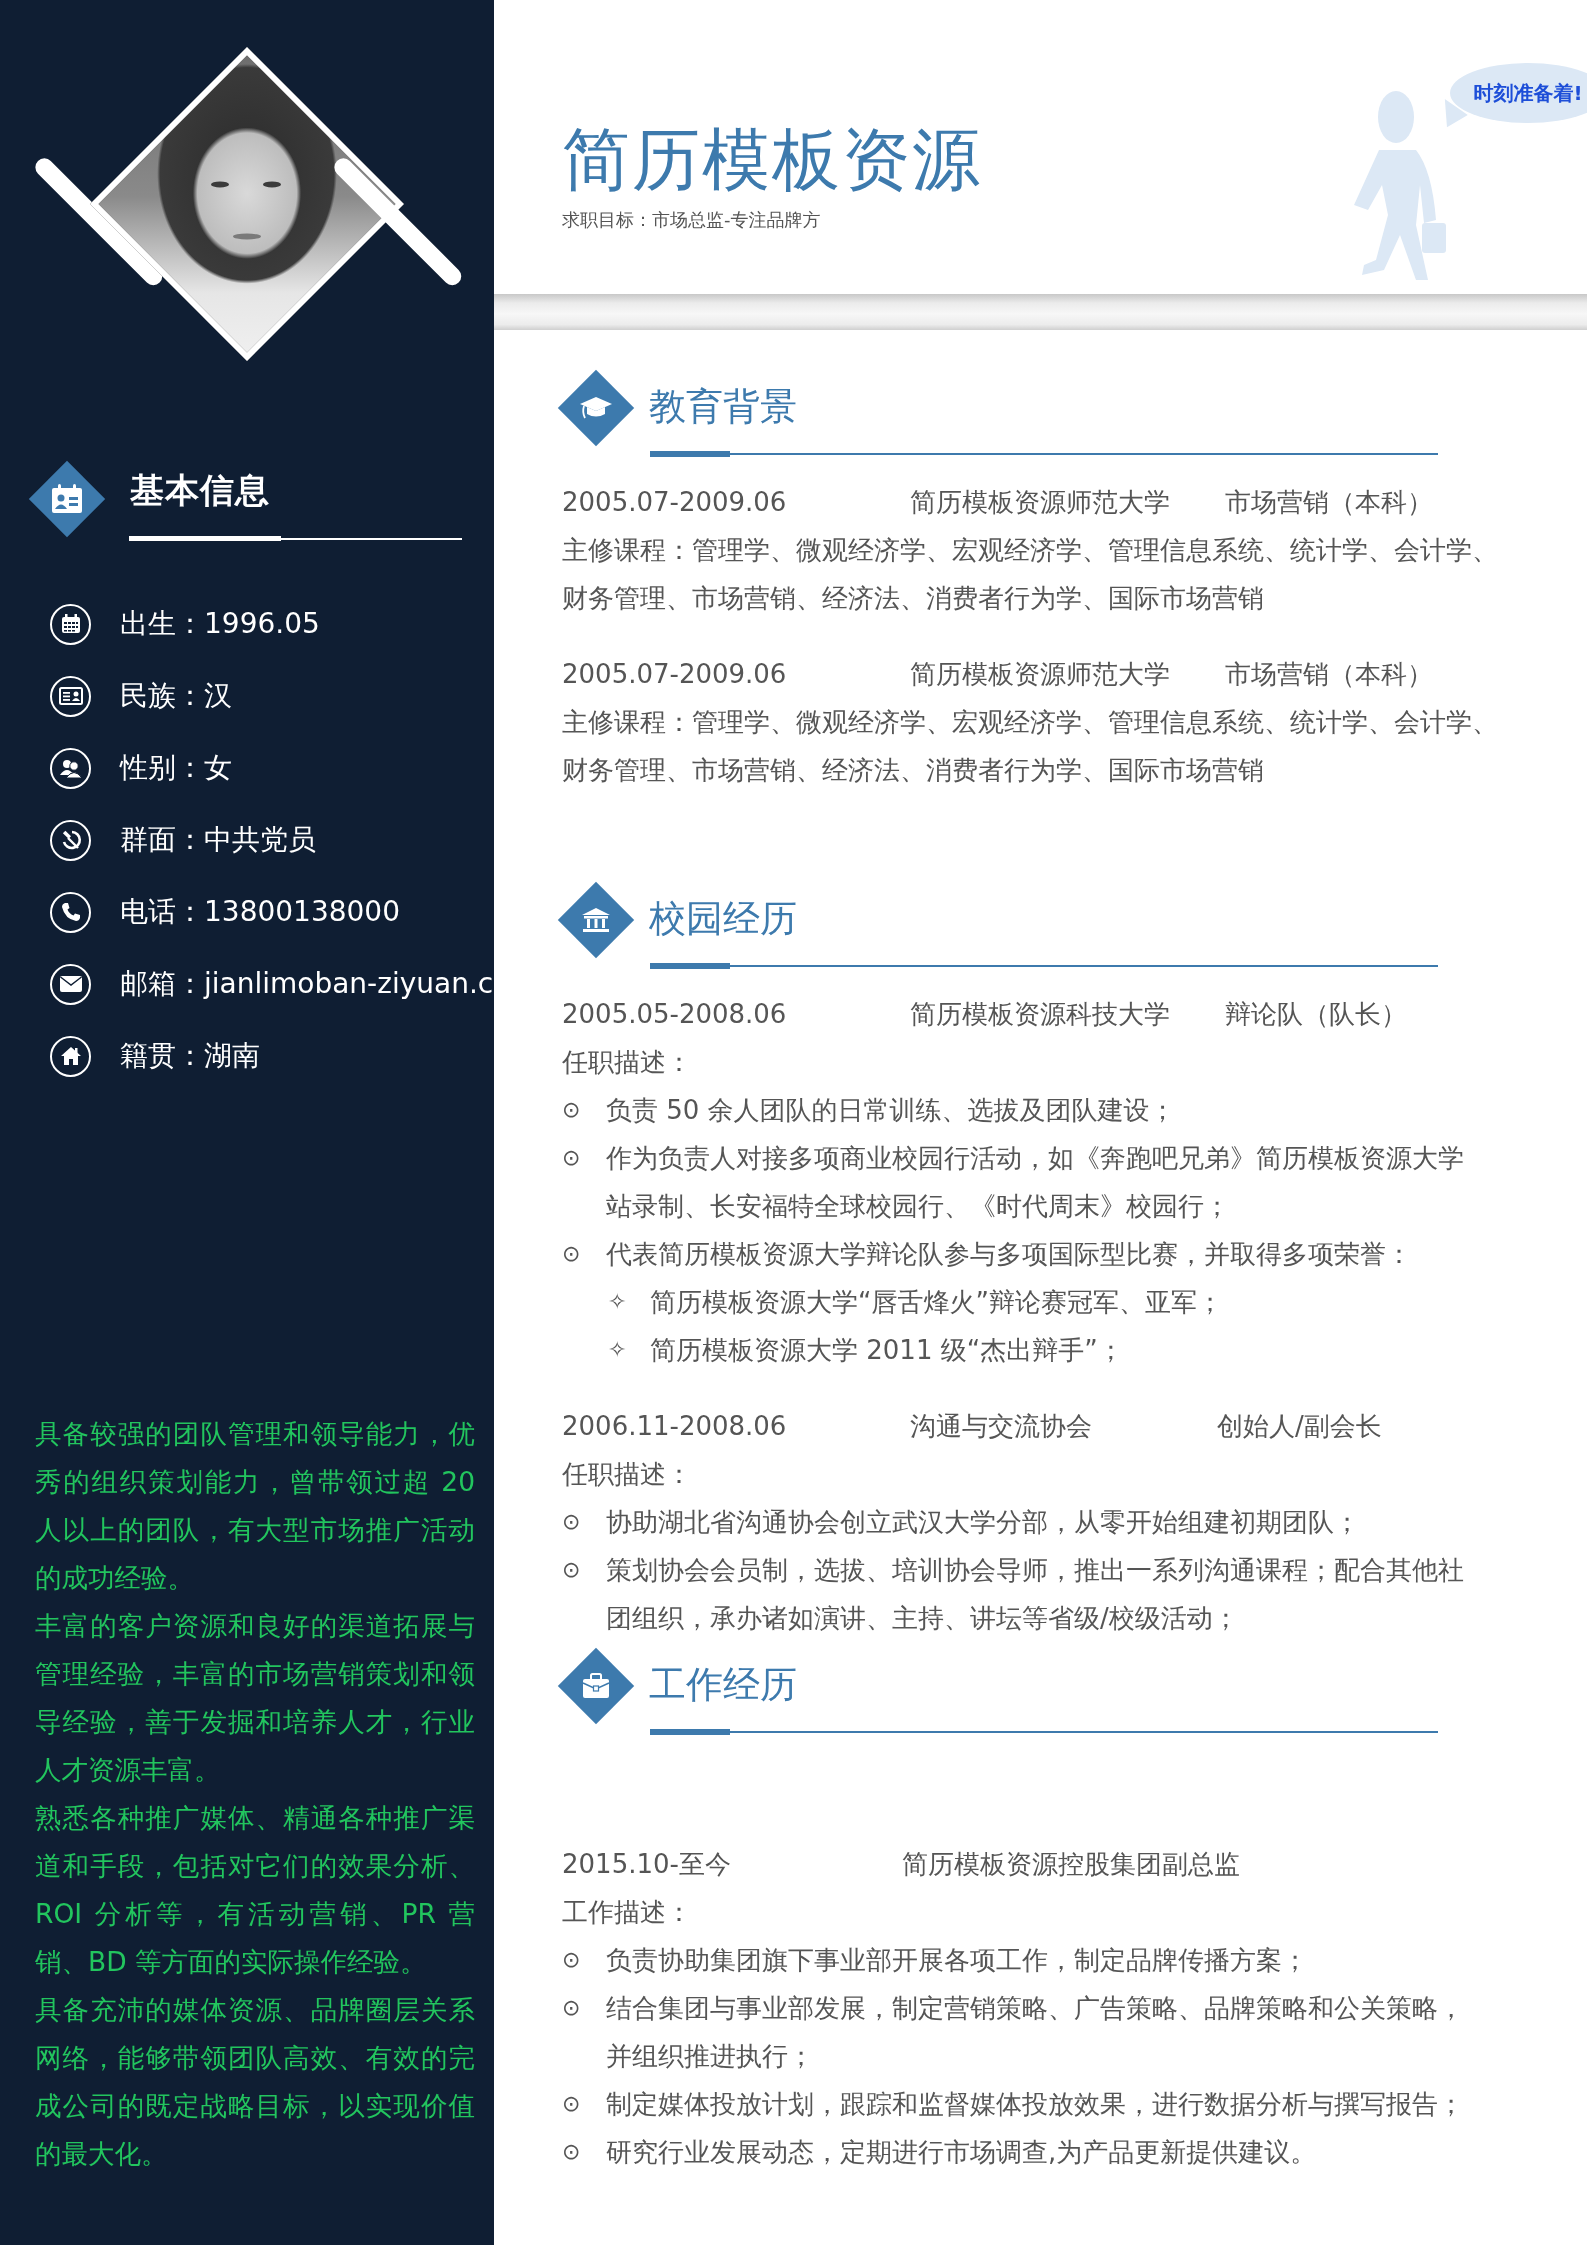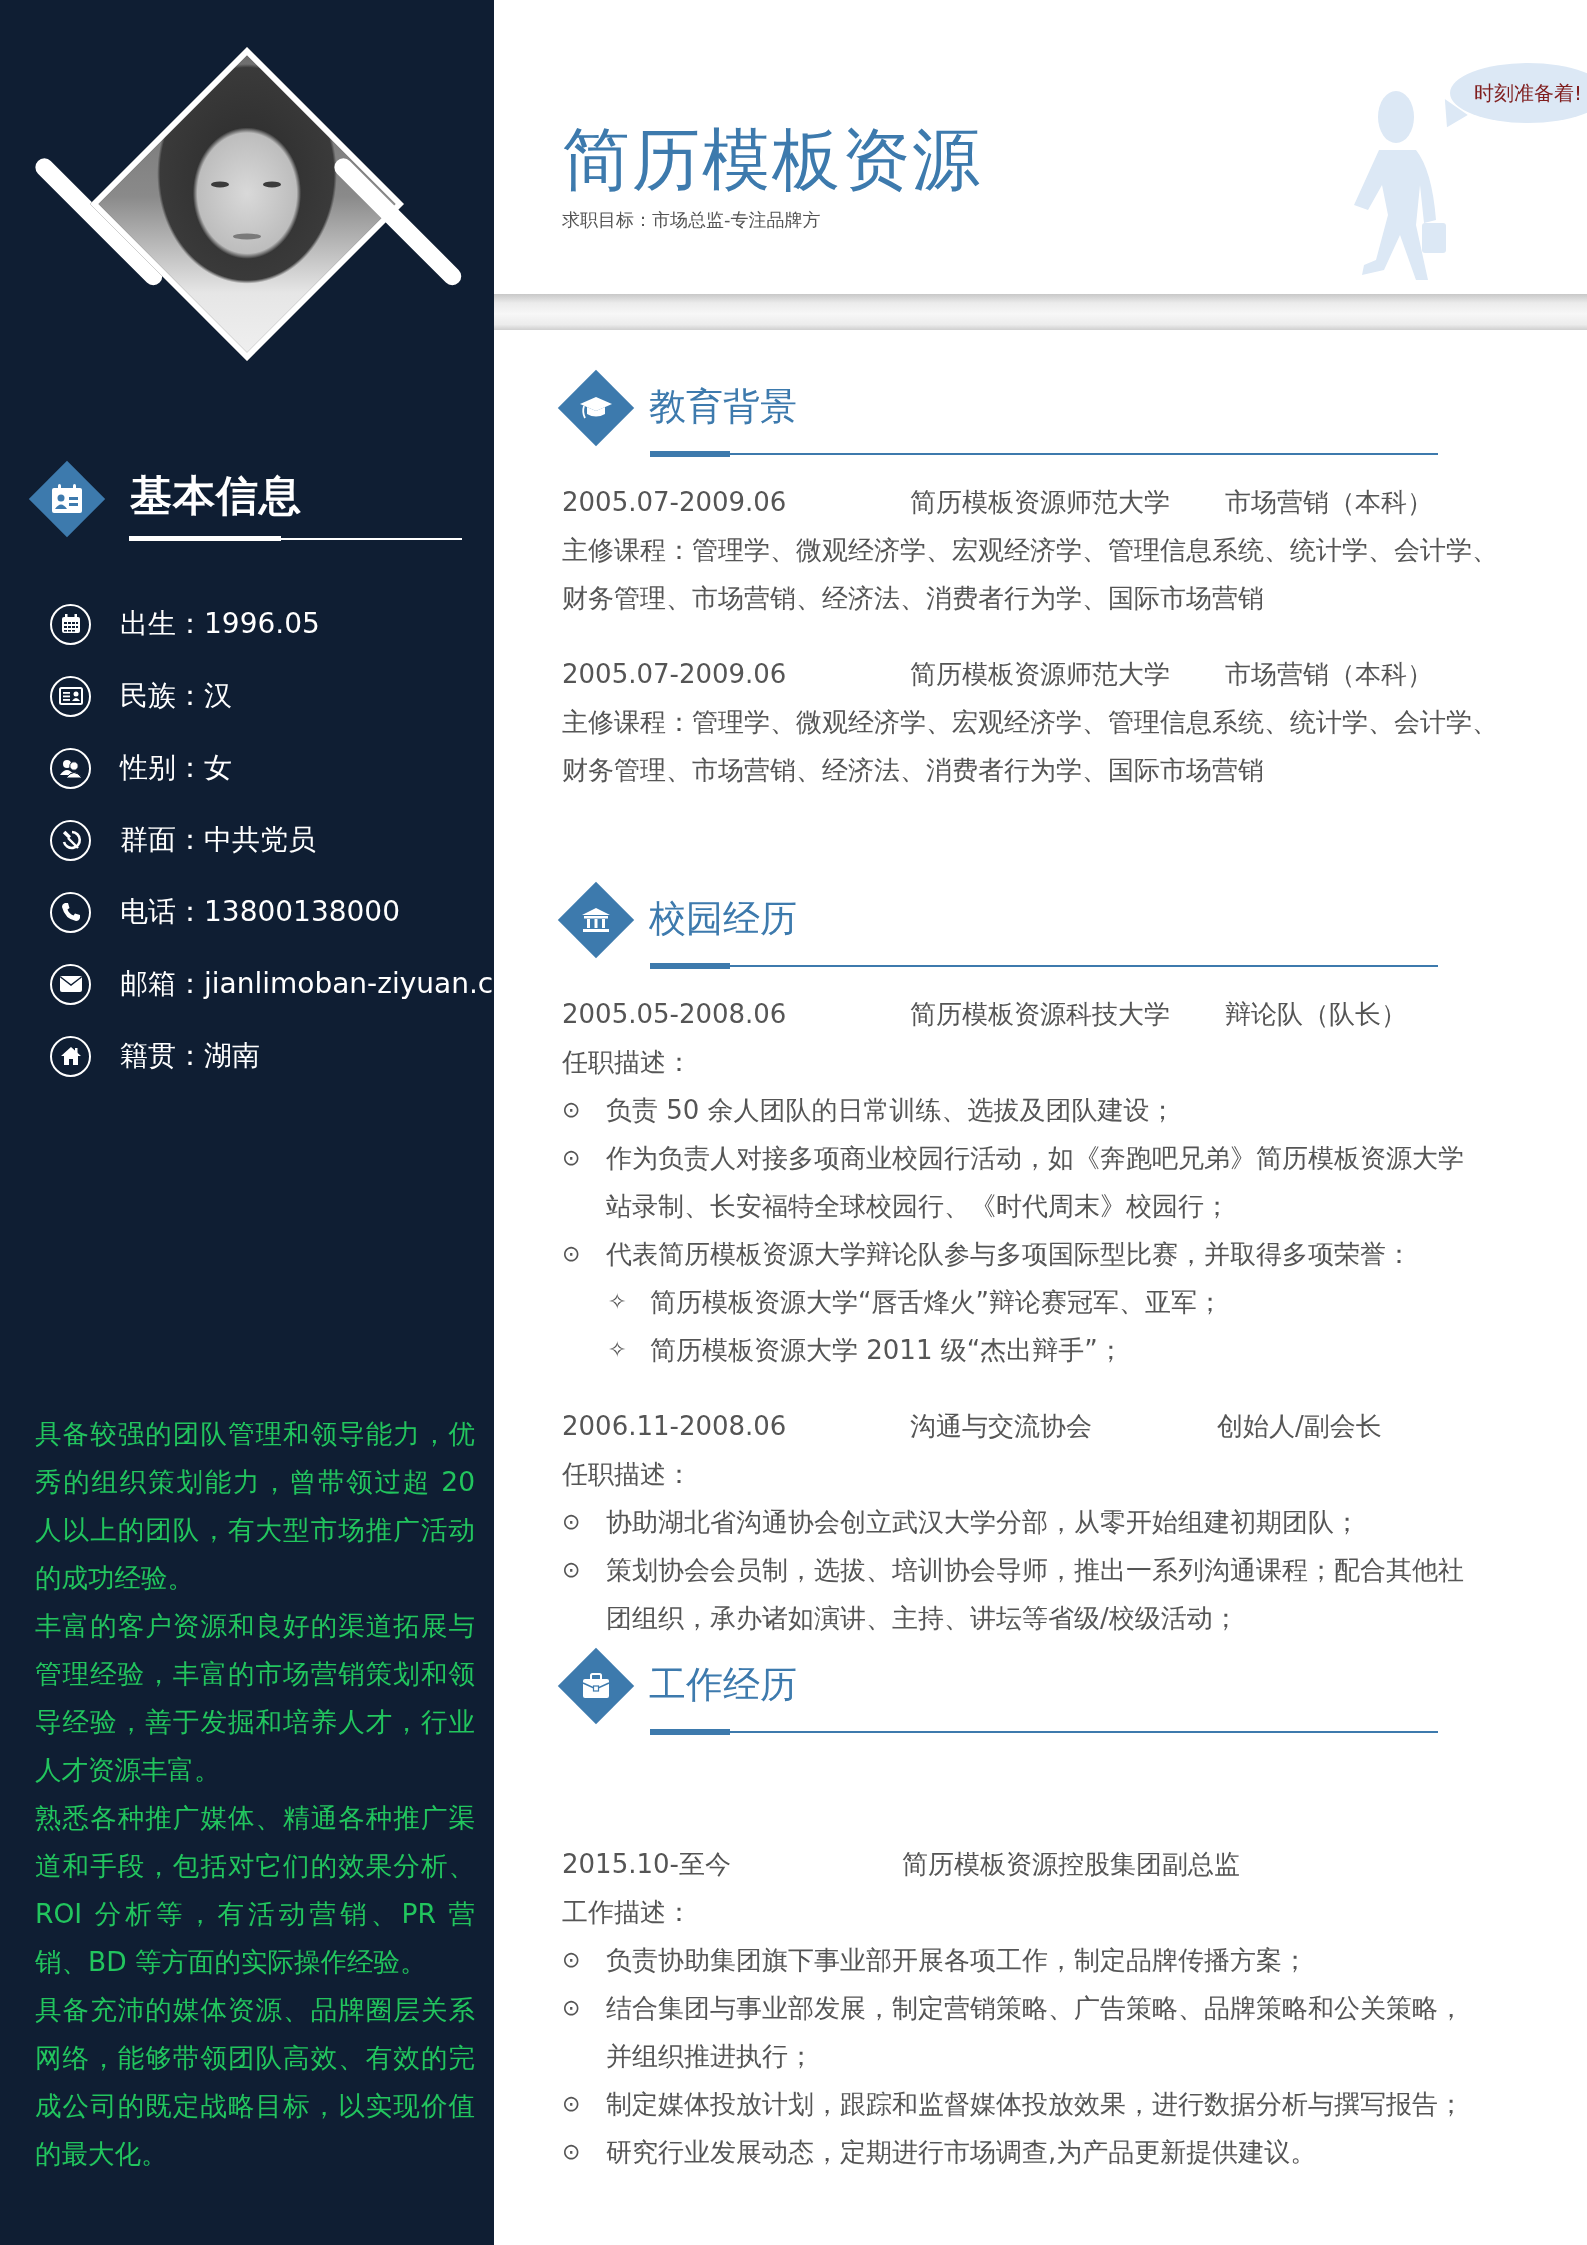--- a/index.html
+++ b/index.html
@@ -20,42 +20,42 @@
   .photo-face-eyes::before, .photo-face-eyes::after { content: ""; position: absolute; top: 0; width: 18px; height: 6px; border-radius: 50%; background: #3b3b3b; }
   .photo-face-eyes::before { left: 0; } .photo-face-eyes::after { right: 0; }
   .photo-face-lips { position: absolute; left: 147px; top: 182px; width: 28px; height: 6px; border-radius: 50%; background: #7a7a7a; }
   .stripe { position: absolute; height: 18px; background: #ffffff; border-radius: 9px; width: 172px; transform-origin: left center; }
   .stripe-left { left: 38px; top: 152px; transform: rotate(45deg); }
   .stripe-right { left: 337px; top: 152px; transform: rotate(45deg); }
 
   .side-section-head { position: absolute; left: 32px; width: 430px; height: 80px; }
   .side-diamond { position: absolute; left: 8px; top: 8px; width: 54px; height: 54px; background: #3d7aad; transform: rotate(45deg); }
   .side-diamond-icon { position: absolute; left: 16px; top: 16px; width: 38px; height: 38px; display: flex; align-items: center; justify-content: center; }
-  .side-title { position: absolute; left: 98px; top: 4px; font-size: 42px; font-weight: bold; color: #ffffff; letter-spacing: 1px; }
+  .side-title { position: absolute; left: 98px; top: 4px; font-size: 34px; font-weight: bold; color: #ffffff; letter-spacing: 1px; }
   .side-underline-thick { position: absolute; left: 97px; top: 72px; width: 152px; height: 5px; background: #ffffff; }
   .side-underline-thin { position: absolute; left: 249px; top: 74px; width: 181px; height: 2px; background: #ffffff; }
 
   .info-list { position: absolute; left: 50px; top: 588px; width: 444px; text-align: center; }
   .info-row { height: 72px; display: flex; align-items: center; white-space: nowrap; }
   .info-icon { width: 41px; height: 41px; border: 2.5px solid #ffffff; border-radius: 50%; display: flex; align-items: center; justify-content: center; flex: none; }
   .info-text { margin-left: 29px; font-size: 28px; color: #ffffff; }
 
   .intro-text { position: absolute; left: 35px; top: 1410px; width: 440px; font-size: 26.5px; line-height: 48px; color: #22c55e; text-align: justify; }
   .intro-text p { margin: 0; }
 
   
   .main { position: absolute; left: 494px; top: 0; width: 1093px; height: 2245px; }
   .header-title { position: absolute; left: 68px; top: 115px; font-size: 68px; color: #3d7aad; letter-spacing: 2px; }
   .header-sub { position: absolute; left: 68px; top: 208px; font-size: 18px; color: #555555; }
   .header-bar { position: absolute; left: 0; top: 294px; width: 1093px; height: 36px;
     background: linear-gradient(180deg, #c8c8c8 0%, #ebebeb 25%, #f7f7f7 55%, #ececec 85%, #cfcfcf 100%); }
 
   .mascot { position: absolute; left: 830px; top: 55px; width: 260px; height: 230px; }
   .bubble { position: absolute; left: 126px; top: 8px; width: 156px; height: 60px; background: #dce8f5; border-radius: 50%; display: flex; align-items: center; justify-content: center; }
-  .bubble-text { font-size: 20px; font-weight: normal; color: #7f1d1d; }
+  .bubble-text { font-size: 20px; font-weight: bold; color: #1d4ed8; }
   .bubble-tail { position: absolute; left: 112px; top: 50px; width: 0; height: 0; border-left: 18px solid transparent; border-right: 10px solid transparent; border-top: 22px solid #dce8f5; transform: rotate(35deg); }
 
   .sec-head { position: absolute; left: 68px; width: 960px; height: 80px; }
   .sec-diamond { position: absolute; left: 7px; top: 7px; width: 54px; height: 54px; background: #3d7aad; transform: rotate(45deg); }
   .sec-diamond-icon { position: absolute; left: 14px; top: 14px; width: 40px; height: 40px; display: flex; align-items: center; justify-content: center; }
   .sec-title { position: absolute; left: 87px; top: 8px; font-size: 37px; color: #3d7aad; }
   .sec-underline-thick { position: absolute; left: 88px; top: 77px; width: 80px; height: 6px; background: #3d7aad; }
   .sec-underline-thin { position: absolute; left: 168px; top: 79px; width: 708px; height: 2px; background: #3d7aad; }
 
   .entry { position: absolute; left: 68px; width: 970px; color: #555555; font-size: 26px; }

